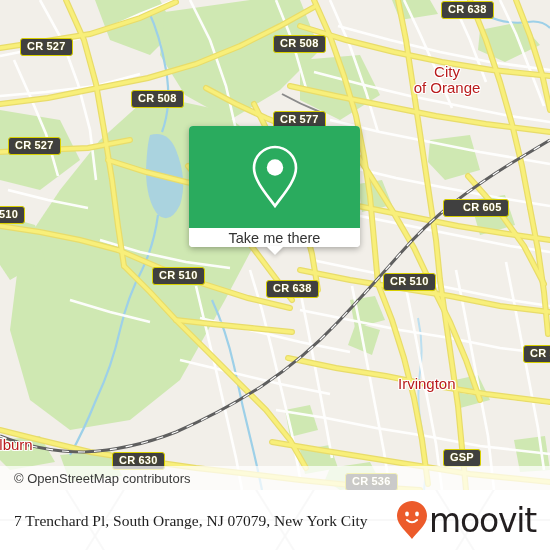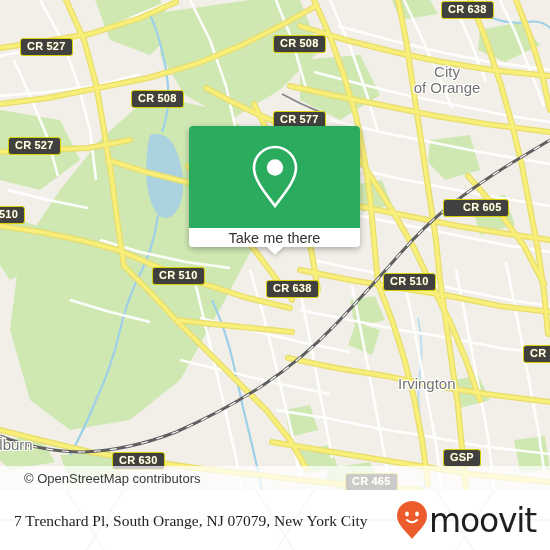--- a/index.html
+++ b/index.html
@@ -25,21 +25,21 @@
     width: 550px;
     height: 490px;
     overflow: hidden;
     background: #f2efe9;
   }
   #map svg { display: block; }
 
   
   .place-label {
     position: absolute;
-    color: #737373;
+    color: #b91c1c;
     font-size: 15px;
     font-family: "Liberation Sans", sans-serif;
     white-space: pre;
     line-height: 16px;
     text-shadow:
        1px  0 0 rgba(255,255,255,.85), -1px  0 0 rgba(255,255,255,.85),
        0  1px 0 rgba(255,255,255,.85),  0 -1px 0 rgba(255,255,255,.85),
        1px  1px 0 rgba(255,255,255,.85), -1px  1px 0 rgba(255,255,255,.85),
        1px -1px 0 rgba(255,255,255,.85), -1px -1px 0 rgba(255,255,255,.85);
     pointer-events: none;
@@ -66,21 +66,21 @@
   
   #attribution {
     position: absolute;
     left: 0;
     bottom: 0;
     width: 550px;
     height: 24px;
     background: rgba(255,255,255,.72);
     display: flex;
     align-items: center;
-    padding-left: 24px;
+    padding-left: 14px;
     box-sizing: border-box;
     font-size: 13px;
     color: #3a3a3a;
   }
 
   
   #popup-card {
     position: absolute;
     left: 189px;
     top: 126px;
@@ -334,21 +334,21 @@
     <div class="shield" style="left:441px; top:1px;">CR 638</div>
     <div class="shield" style="left:273px; top:111px;">CR 577</div>
     <div class="shield" style="left:-8px;  top:206px;">510</div>
     <div class="shield" style="left:443px; top:199px;padding-left:19px;">CR 605</div>
     <div class="shield" style="left:152px; top:267px;">CR 510</div>
     <div class="shield" style="left:266px; top:280px;">CR 638</div>
     <div class="shield" style="left:383px; top:273px;">CR 510</div>
     <div class="shield" style="left:523px; top:345px;">CR 5</div>
     <div class="shield" style="left:112px; top:452px;">CR 630</div>
     <div class="shield" style="left:443px; top:449px;">GSP</div>
-    <div class="shield" style="left:345px; top:473px;">CR 465</div>
+    <div class="shield" style="left:345px; top:473px;">CR 536</div>
 
     <div id="popup-card">
       <div id="popup-green">
         <svg width="56" height="70" viewBox="0 0 56 70">
           <path d="M28 5 C16.4 5 7 14.4 7 26 C7 39 21 54 28 64 C35 54 49 39 49 26 C49 14.4 39.6 5 28 5 Z" fill="none" stroke="#ffffff" stroke-width="2.6"></path>
           <circle cx="28" cy="25.5" r="8.2" fill="#ffffff"></circle>
         </svg>
       </div>
       <div id="popup-footer">
         <span>Take me there</span>

